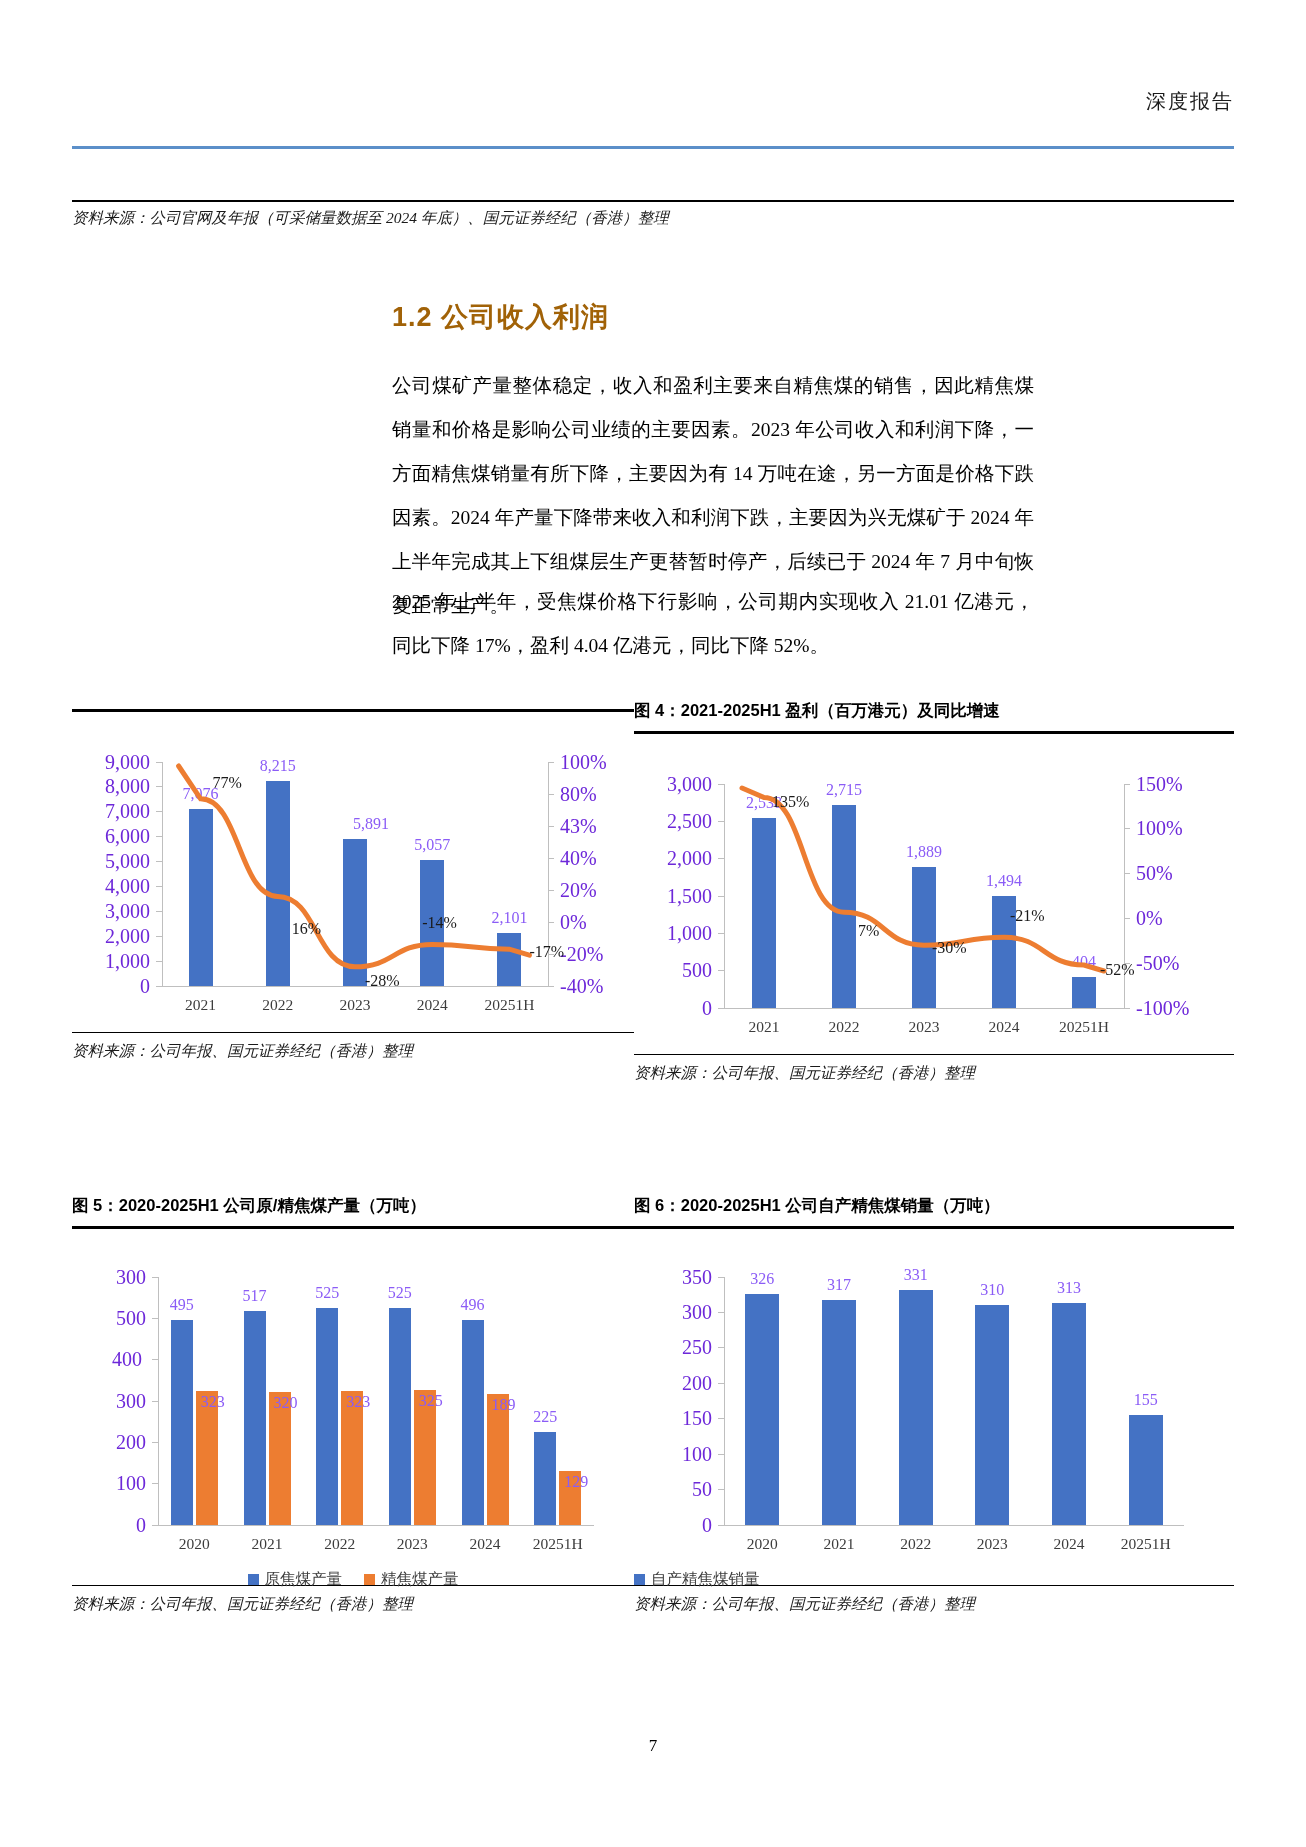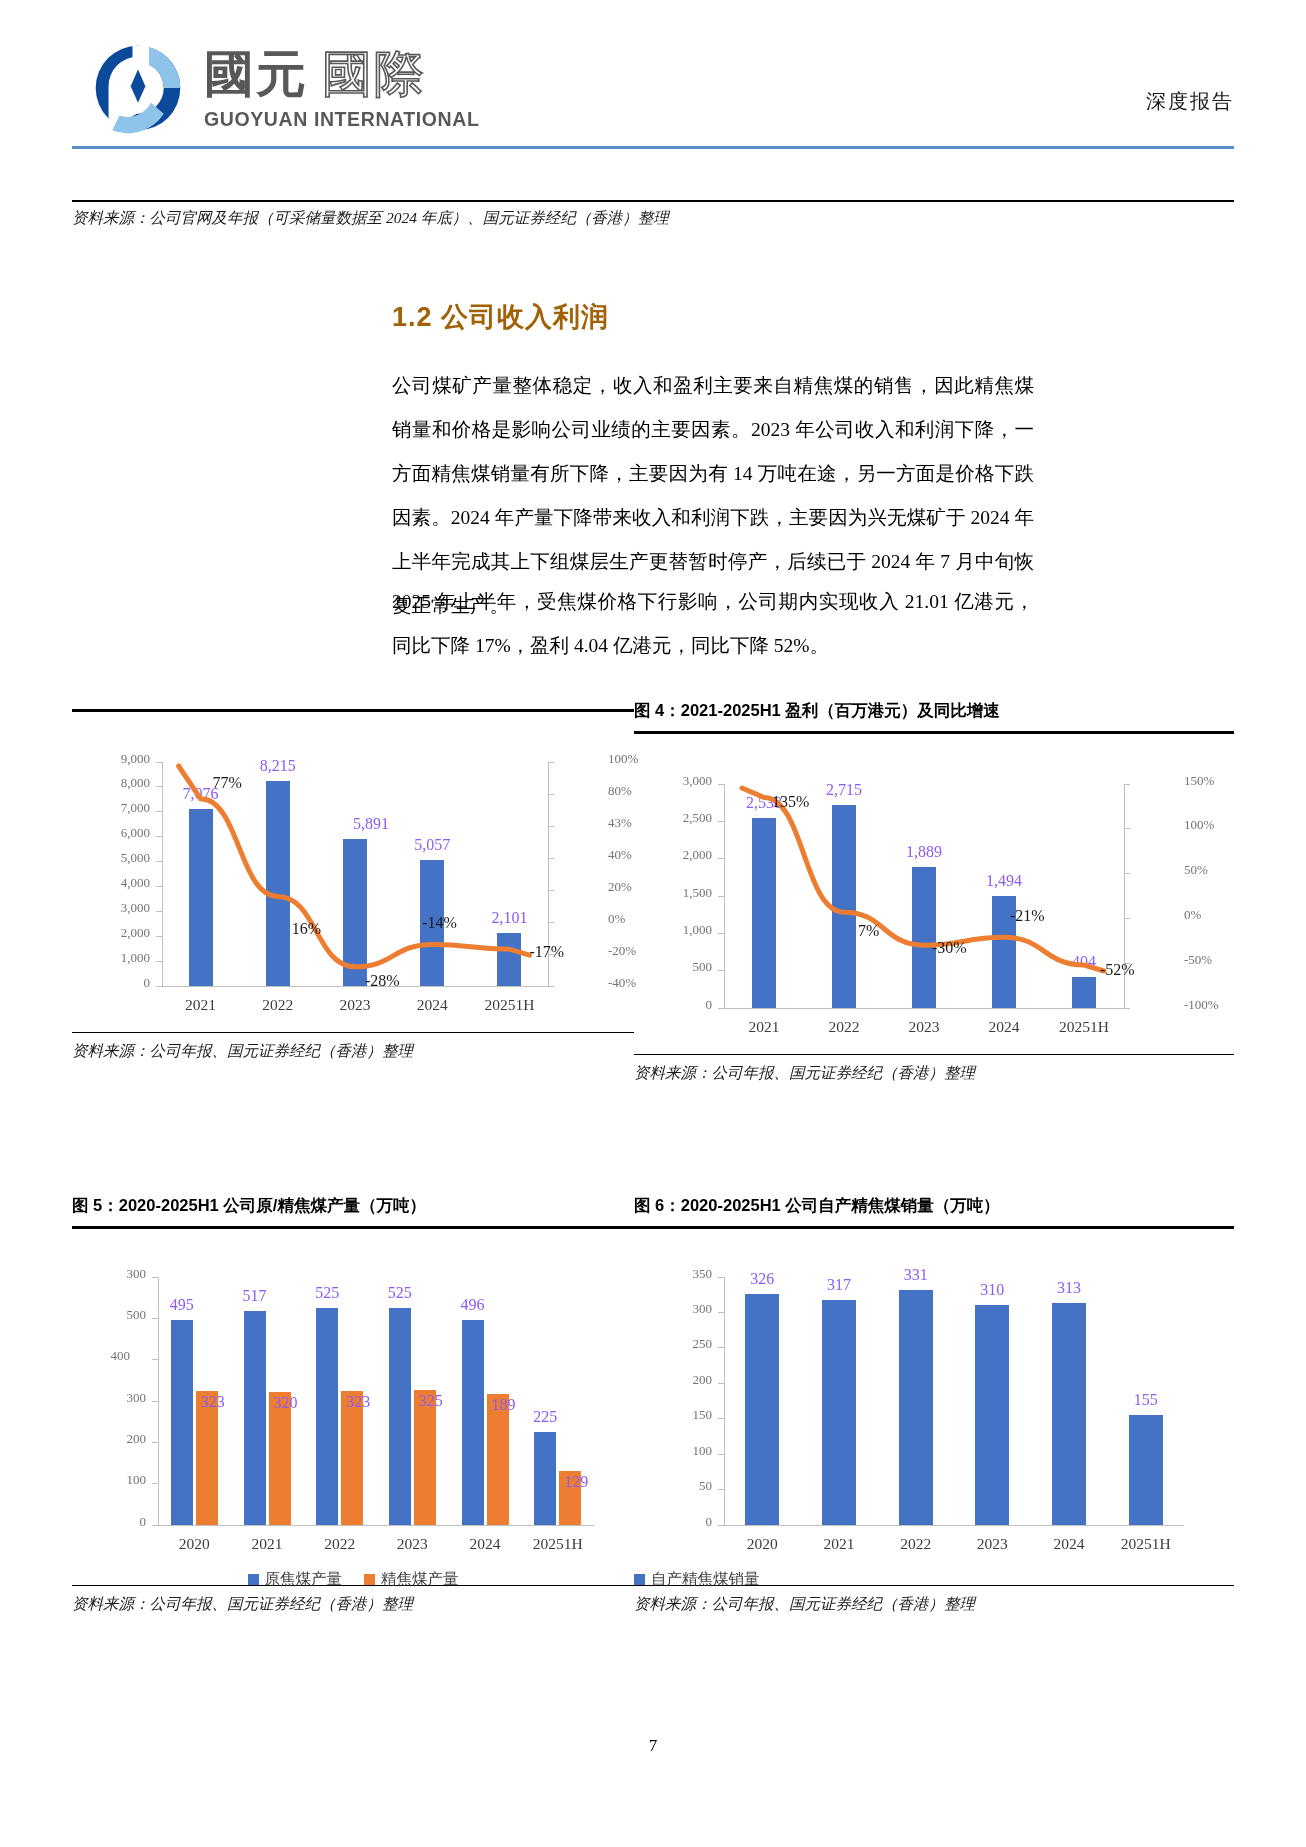--- a/index.html
+++ b/index.html
@@ -56,21 +56,21 @@
   
   .fig-title{
     font-family:"Liberation Sans", sans-serif;
     font-weight:bold;font-size:16.5px;color:#000;white-space:nowrap;
   }
   .fig-rule{height:2.6px;background:#000;}
   .fig-box{position:absolute;}
 
   
   .chart{position:relative;font-family:"Liberation Serif", serif;}
-  .axis-lbl{position:absolute;font-size:13px;color:#737373;white-space:nowrap;margin-left:48px;}
+  .axis-lbl{position:absolute;font-size:20px;color:#6d28d9;white-space:nowrap;}
   .axis-lbl.right{text-align:left;}
   .cat-lbl{position:absolute;font-size:15.5px;color:#3c3c3c;text-align:center;white-space:nowrap;}
   .dlabel{position:absolute;font-size:16px;color:#8b5cf6;text-align:center;white-space:nowrap;}
   .plabel{position:absolute;font-size:16px;color:#1a1a1a;white-space:nowrap;}
   .bar{position:absolute;background:#4472c4;}
   .bar.orange{background:#ed7d31;}
   .axisline{position:absolute;background:#bfbfbf;}
   .tick{position:absolute;background:#bfbfbf;height:1px;width:6px;}
   .legend{position:absolute;display:flex;gap:22px;align-items:center;font-size:15.5px;color:#3c3c3c;}
   .legend .sw{width:11px;height:11px;display:inline-block;margin-right:6px;vertical-align:middle;}
@@ -80,42 +80,20 @@
     position:absolute;left:0;top:1736px;width:1306px;text-align:center;
     font-family:"Liberation Serif", serif;font-size:17px;color:#000;
   }
 </style>
 </head>
 <body>
 
 <div class="page">
 
   <div class="header">
-    <div class="logo-wrap">
-      <div class="logo-mark">
-        <svg width="92" height="92" viewBox="0 0 100 100">
-          <path d="M50 4 A46 46 0 0 1 96 50 A46 46 0 0 1 50 96 A46 46 0 0 1 4 50 A46 46 0 0 1 50 4 Z
-                   M50 22 A28 28 0 0 0 22 50 A28 28 0 0 0 50 78 A28 28 0 0 0 78 50 A28 28 0 0 0 50 22 Z" fill="#0b4a9b"></path>
-          <path d="M50 4 A46 46 0 0 1 96 50 L78 50 A28 28 0 0 0 50 22 Z" fill="#8fc4ea"></path>
-          <path d="M18 96 L18 48 A32 32 0 0 1 50 16 L50 34 A14 14 0 0 0 36 48 L36 96 Z" fill="#ffffff"></path>
-          <path d="M62 4 L62 52 A32 32 0 0 1 30 84 L30 66 A14 14 0 0 0 44 52 L44 4 Z" fill="#ffffff"></path>
-          <path d="M50 30 L58 48 L50 66 L42 48 Z" fill="#0b4a9b"></path>
-          <path d="M22 96 A46 46 0 0 0 78 78 L64 66 A28 28 0 0 1 30 80 Z" fill="#8fc4ea"></path>
-        </svg>
-      </div>
-      <div class="logo-text">
-        <div class="logo-cn">
-          <svg height="58" width="250" viewBox="0 0 250 58">
-            <text x="0" y="45" font-family="Liberation Sans, sans-serif" font-size="50" font-weight="bold" fill="#58585a" letter-spacing="2">國元</text>
-            <text x="118" y="45" font-family="Liberation Sans, sans-serif" font-size="50" font-weight="normal" fill="none" stroke="#58585a" stroke-width="1.6" letter-spacing="2">國際</text>
-          </svg>
-        </div>
-        <div class="logo-en">GUOYUAN INTERNATIONAL</div>
-      </div>
-    </div>
     <div class="header-right">深度报告</div>
   </div>
   <div class="header-rule"></div>
 
   <div class="rule-thin" style="position:absolute;left:72px;top:200px;width:1162px;"></div>
   <div class="src" style="position:absolute;left:72px;top:208px;">资料来源：公司官网及年报（可采储量数据至 2024 年底）、国元证券经纪（香港）整理</div>
 
   <div class="sec-head">1.2 公司收入利润</div>
   <div class="para" id="para1">公司煤矿产量整体稳定，收入和盈利主要来自精焦煤的销售，因此精焦煤销量和价格是影响公司业绩的主要因素。2023 年公司收入和利润下降，一方面精焦煤销量有所下降，主要因为有 14 万吨在途，另一方面是价格下跌因素。2024 年产量下降带来收入和利润下跌，主要因为兴无煤矿于 2024 年上半年完成其上下组煤层生产更替暂时停产，后续已于 2024 年 7 月中旬恢复正常生产。</div>
   <div class="para" id="para2">2025 年上半年，受焦煤价格下行影响，公司期内实现收入 21.01 亿港元，同比下降 17%，盈利 4.04 亿港元，同比下降 52%。</div>
@@ -259,21 +237,21 @@
         <div class="axisline" style="left: 86px; top: 282px; width: 436px; height: 1px;"></div>
         <div class="tick" style="left: 80px; top: 282px;"></div>
         <div class="axis-lbl" style="right: 488px; top: 271px; text-align: right;">0</div>
         <div class="tick" style="left: 80px; top: 240.667px;"></div>
         <div class="axis-lbl" style="right: 488px; top: 229.667px; text-align: right;">100</div>
         <div class="tick" style="left: 80px; top: 199.333px;"></div>
         <div class="axis-lbl" style="right: 488px; top: 188.333px; text-align: right;">200</div>
         <div class="tick" style="left: 80px; top: 158px;"></div>
         <div class="axis-lbl" style="right: 488px; top: 147px; text-align: right;">300</div>
         <div class="tick" style="left: 80px; top: 116.667px;"></div>
-        <div class="axis-lbl" style="right: 504px; top: 105.667px; text-align: right;">400</div>
+        <div class="axis-lbl" style="right: 492px; top: 105.667px; text-align: right;">400</div>
         <div class="tick" style="left: 80px; top: 75.3333px;"></div>
         <div class="axis-lbl" style="right: 488px; top: 64.3333px; text-align: right;">500</div>
         <div class="tick" style="left: 80px; top: 34px;"></div>
         <div class="axis-lbl" style="right: 488px; top: 23px; text-align: right;">300</div>
         <div class="cat-lbl" style="left: 72.3333px; top: 292px; width: 100px;">2020</div>
         <div class="cat-lbl" style="left: 145px; top: 292px; width: 100px;">2021</div>
         <div class="cat-lbl" style="left: 217.667px; top: 292px; width: 100px;">2022</div>
         <div class="cat-lbl" style="left: 290.333px; top: 292px; width: 100px;">2023</div>
         <div class="cat-lbl" style="left: 363px; top: 292px; width: 100px;">2024</div>
         <div class="cat-lbl" style="left: 435.667px; top: 292px; width: 100px;">20251H</div>

